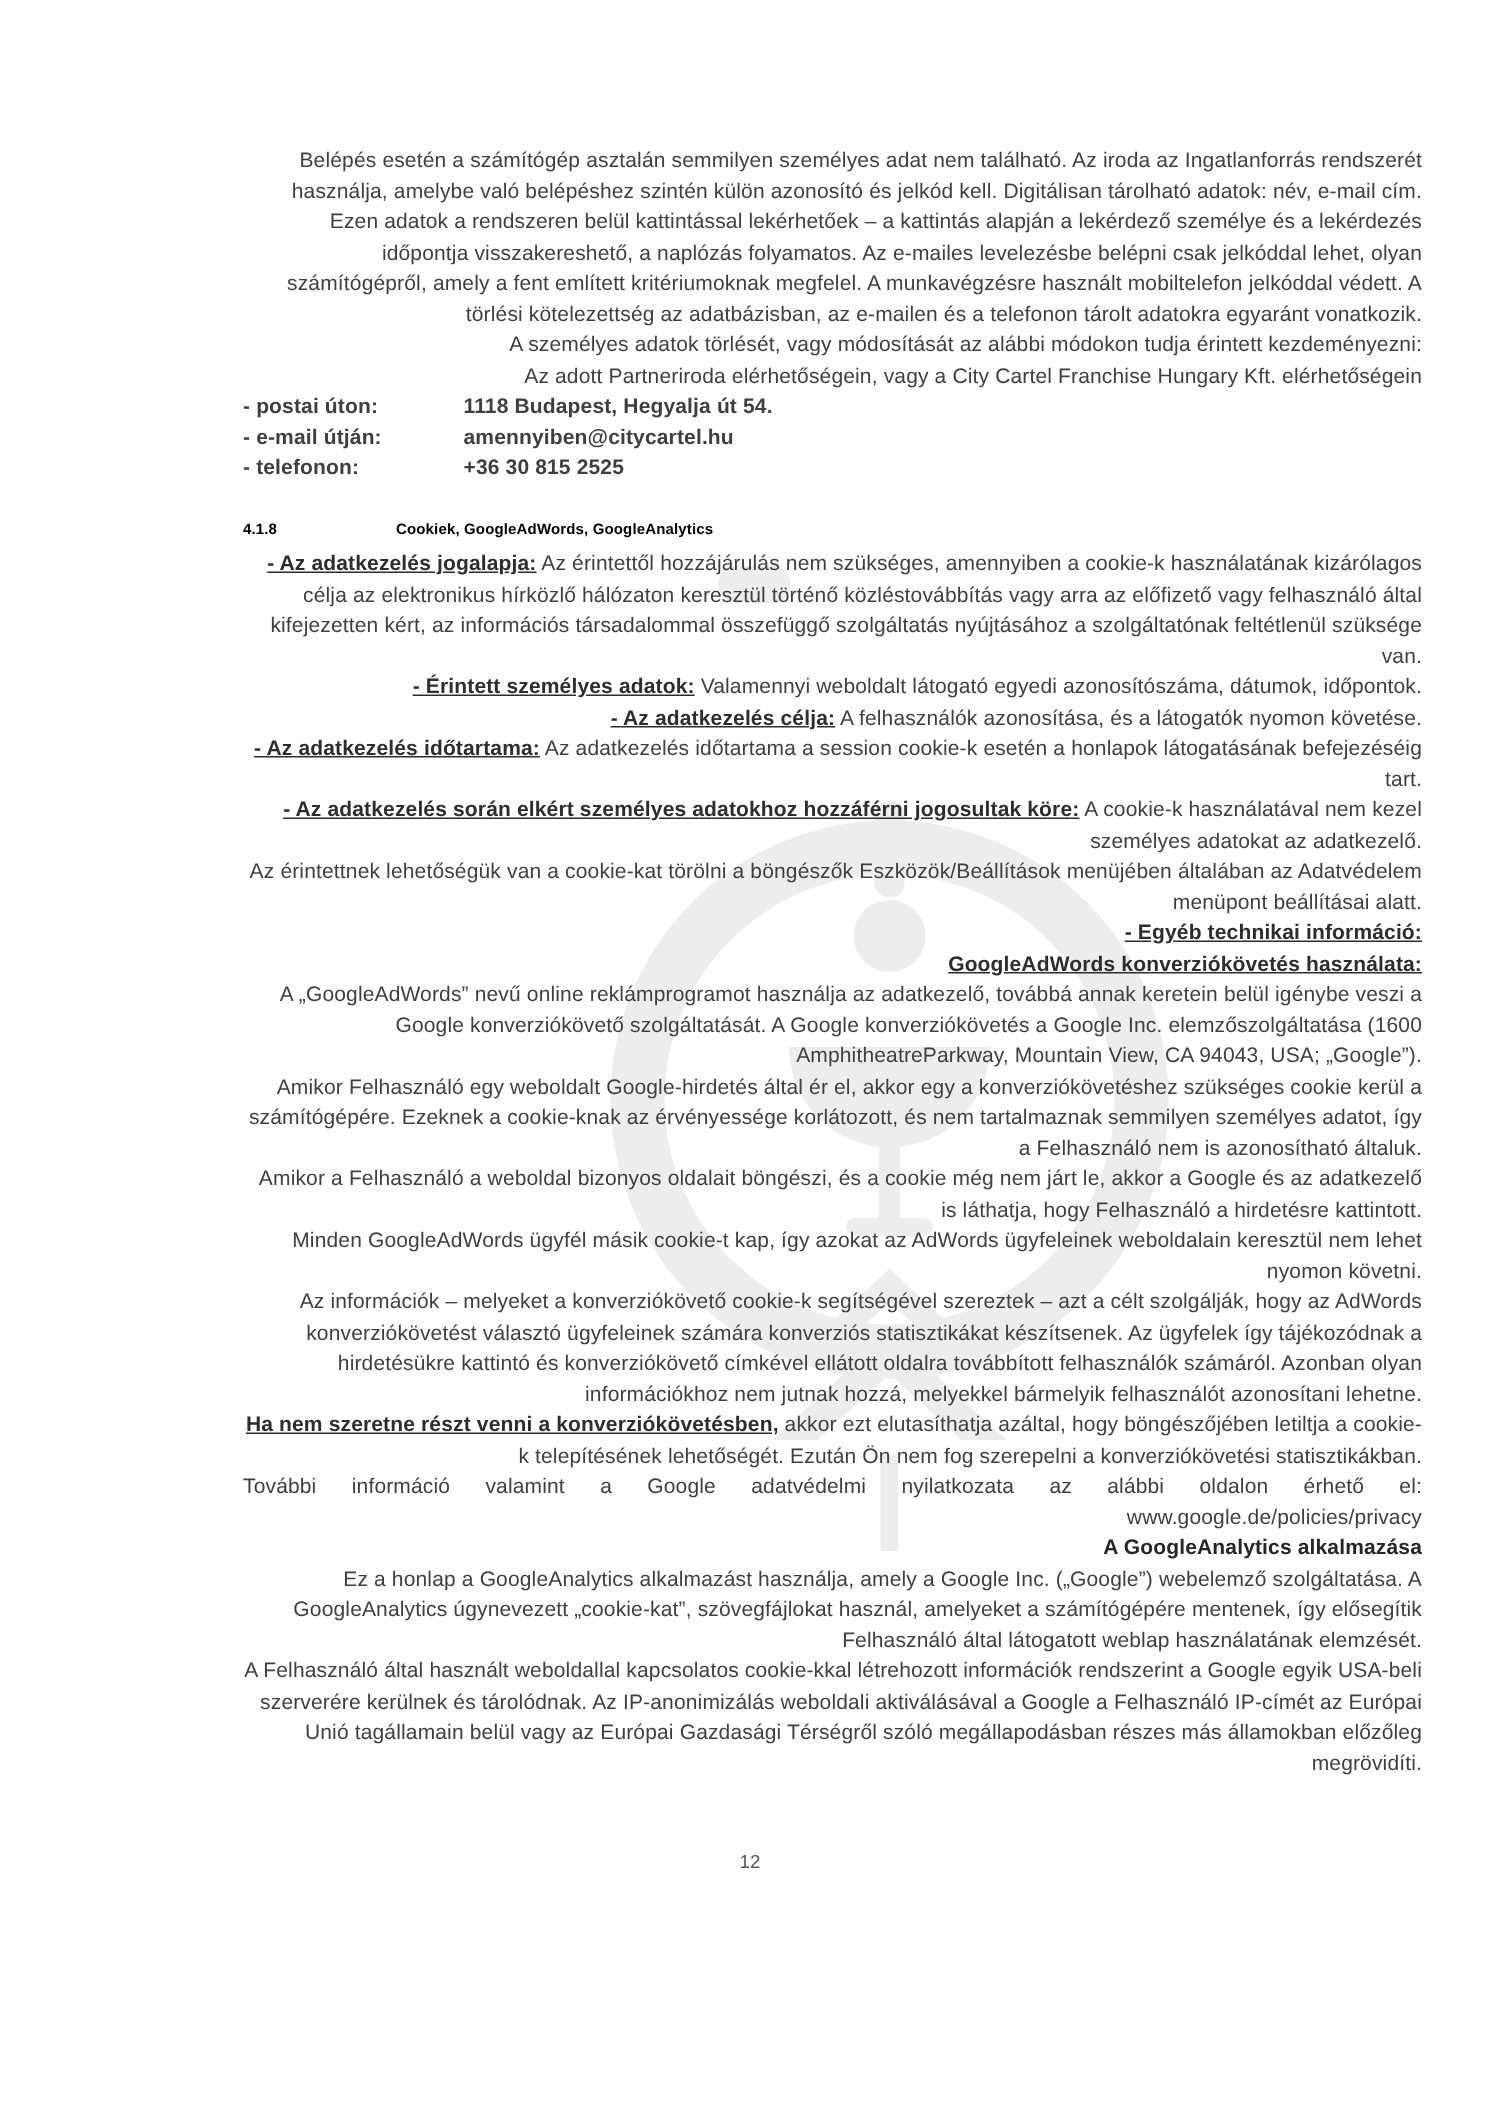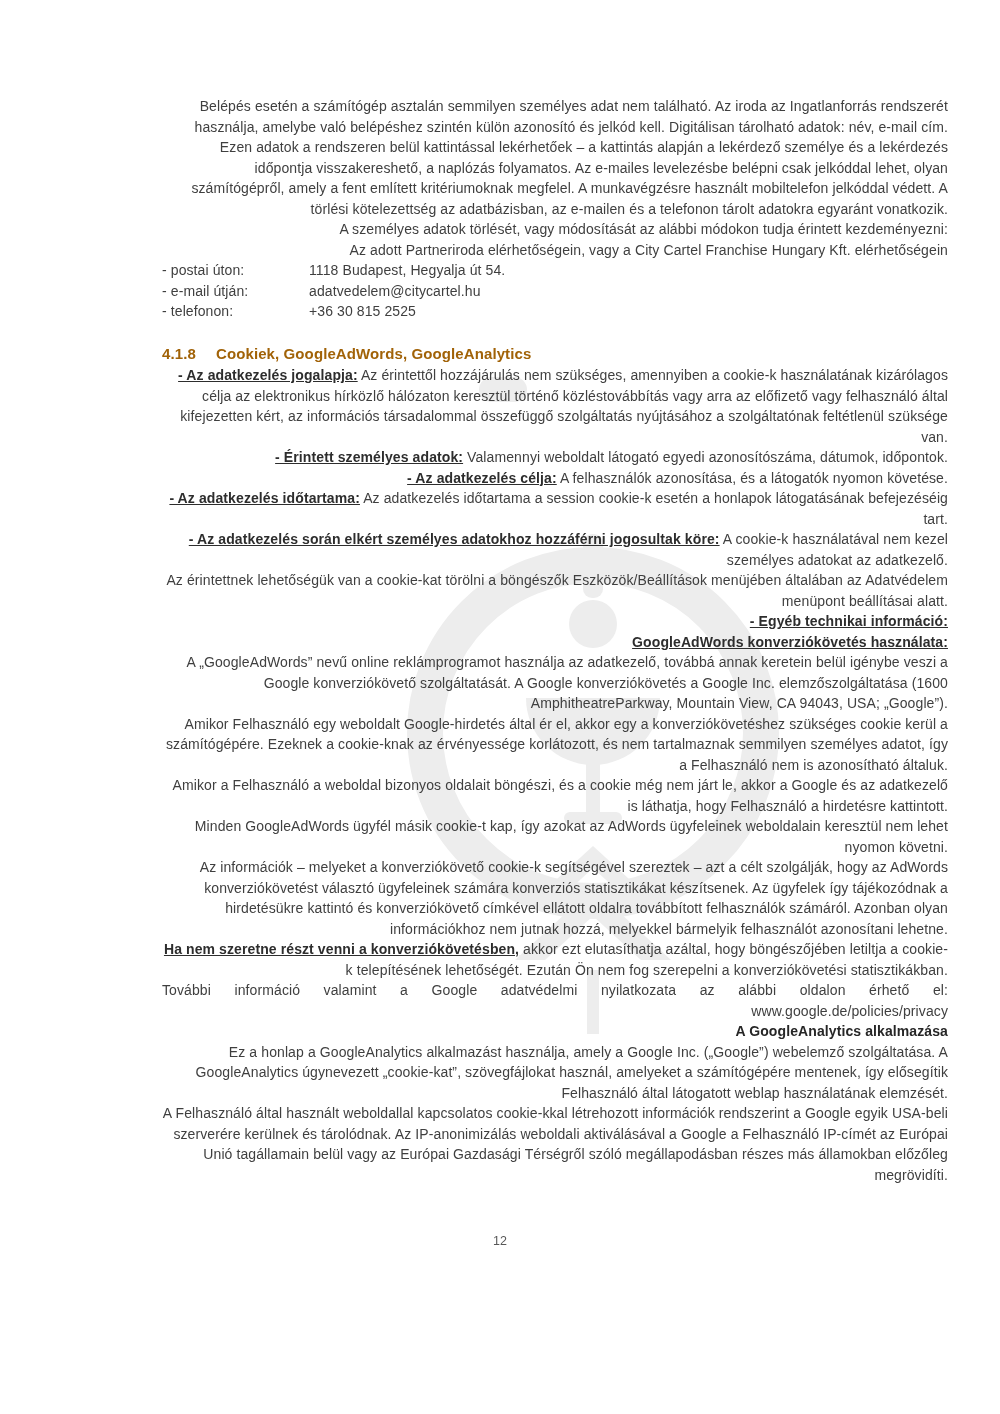--- a/index.html
+++ b/index.html
@@ -37,30 +37,31 @@
     margin-left:44px;
   }
   .content p{margin:0;text-align:right;}
   .j{text-align:justify;}
   .jl{text-align:justify;text-align-last:justify;}
   strong,.b{font-weight:bold;color:#2d2d2d;text-decoration:underline;}
   .h418{
     display:flex;
     margin:22px 0 1px 0;
     font-weight:bold;
-    font-size:15px;
-    color:#a16207;
+    font-size:10px;
+    color:#000000;
+    gap:48px;
   }
   .h418 .hnum{width:54px;flex:0 0 54px;}
   .h-ga{
     margin-top:23px;
     font-weight:bold;
     color:#262626;
   }
-  .contact-row{display:flex;}
+  .contact-row{display:flex;font-weight:bold;}
   .contact-label{width:147px;flex:0 0 147px;}
   .page-number{
     position:absolute;
     left:0;right:0;
     top:1234px;
     text-align:center;
     font-size:12.5px;
     color:#585858;
     z-index:1;
   }
@@ -91,21 +92,21 @@
 
     <p>A személyes adatok törlését, vagy módosítását az alábbi módokon tudja érintett kezdeményezni:</p>
     <p>Az adott Partneriroda elérhetőségein, vagy a City Cartel Franchise Hungary Kft. elérhetőségein</p>
 
     <div class="contact-row">
       <span class="contact-label">- postai úton:</span>
       <span class="contact-value">1118 Budapest, Hegyalja út 54.</span>
     </div>
     <div class="contact-row">
       <span class="contact-label">- e-mail útján:</span>
-      <span class="contact-value">adatvedelem@citycartel.hu</span>
+      <span class="contact-value">amennyiben@citycartel.hu</span>
     </div>
     <div class="contact-row">
       <span class="contact-label">- telefonon:</span>
       <span class="contact-value">+36 30 815 2525</span>
     </div>
 
     <div class="h418">
       <span class="hnum">4.1.8</span>
       <span>Cookiek, GoogleAdWords, GoogleAnalytics</span>
     </div>

